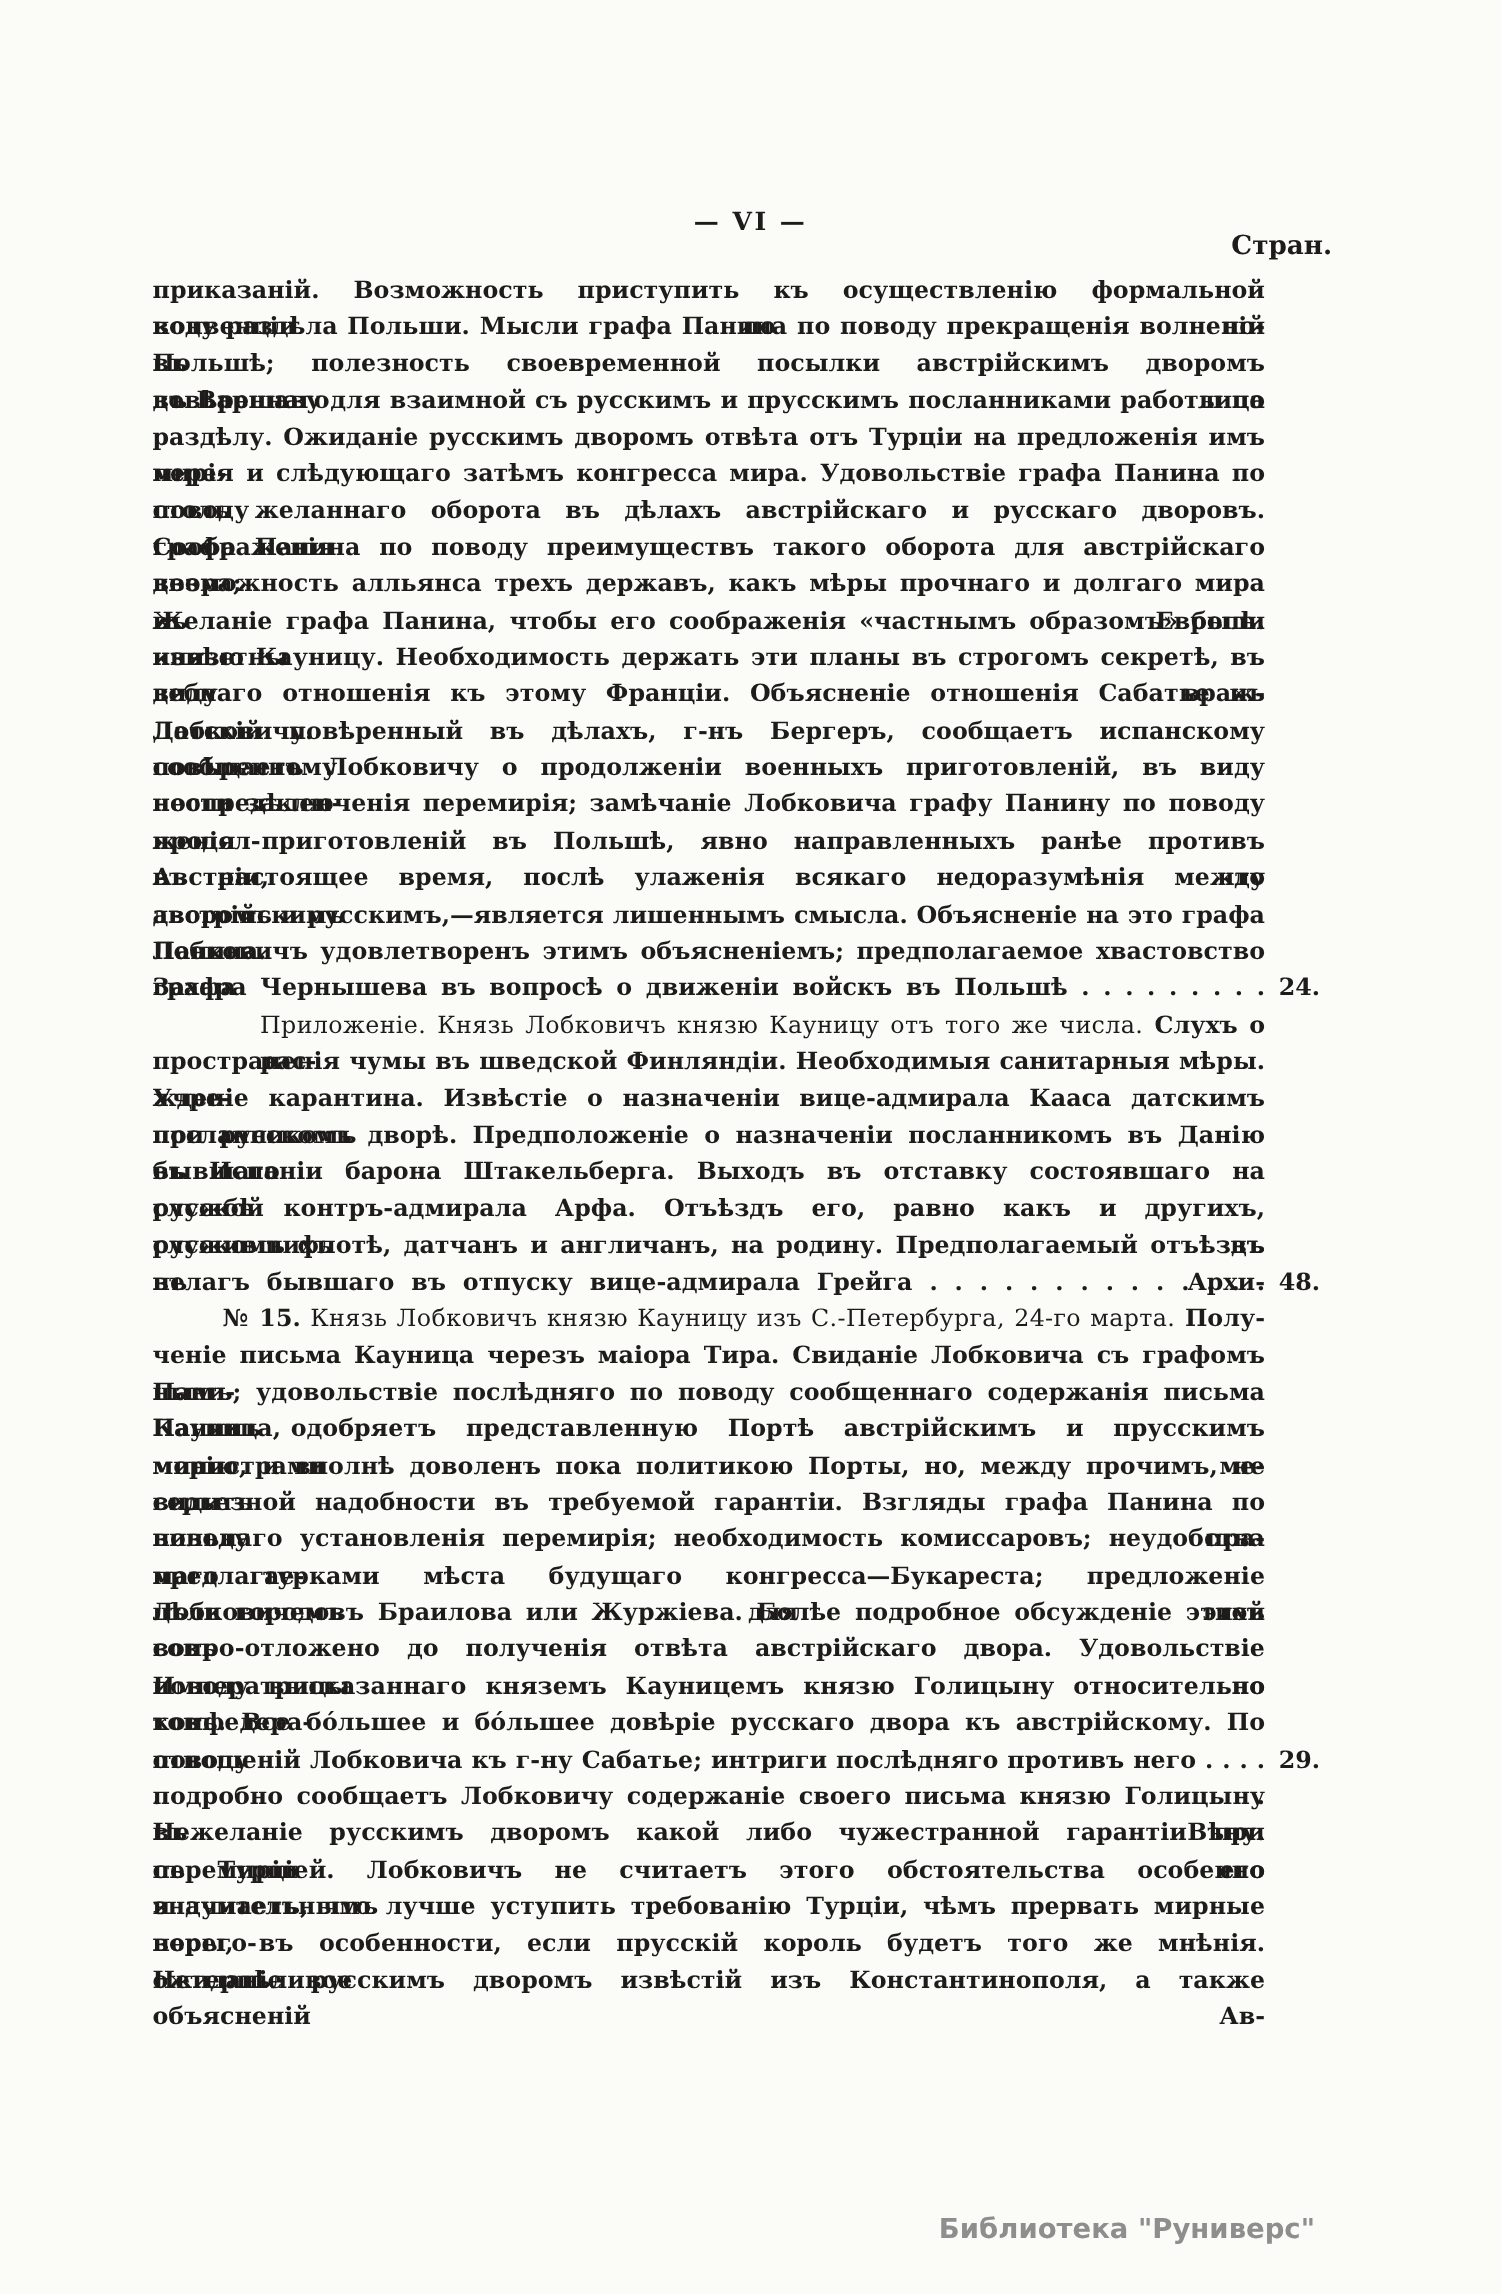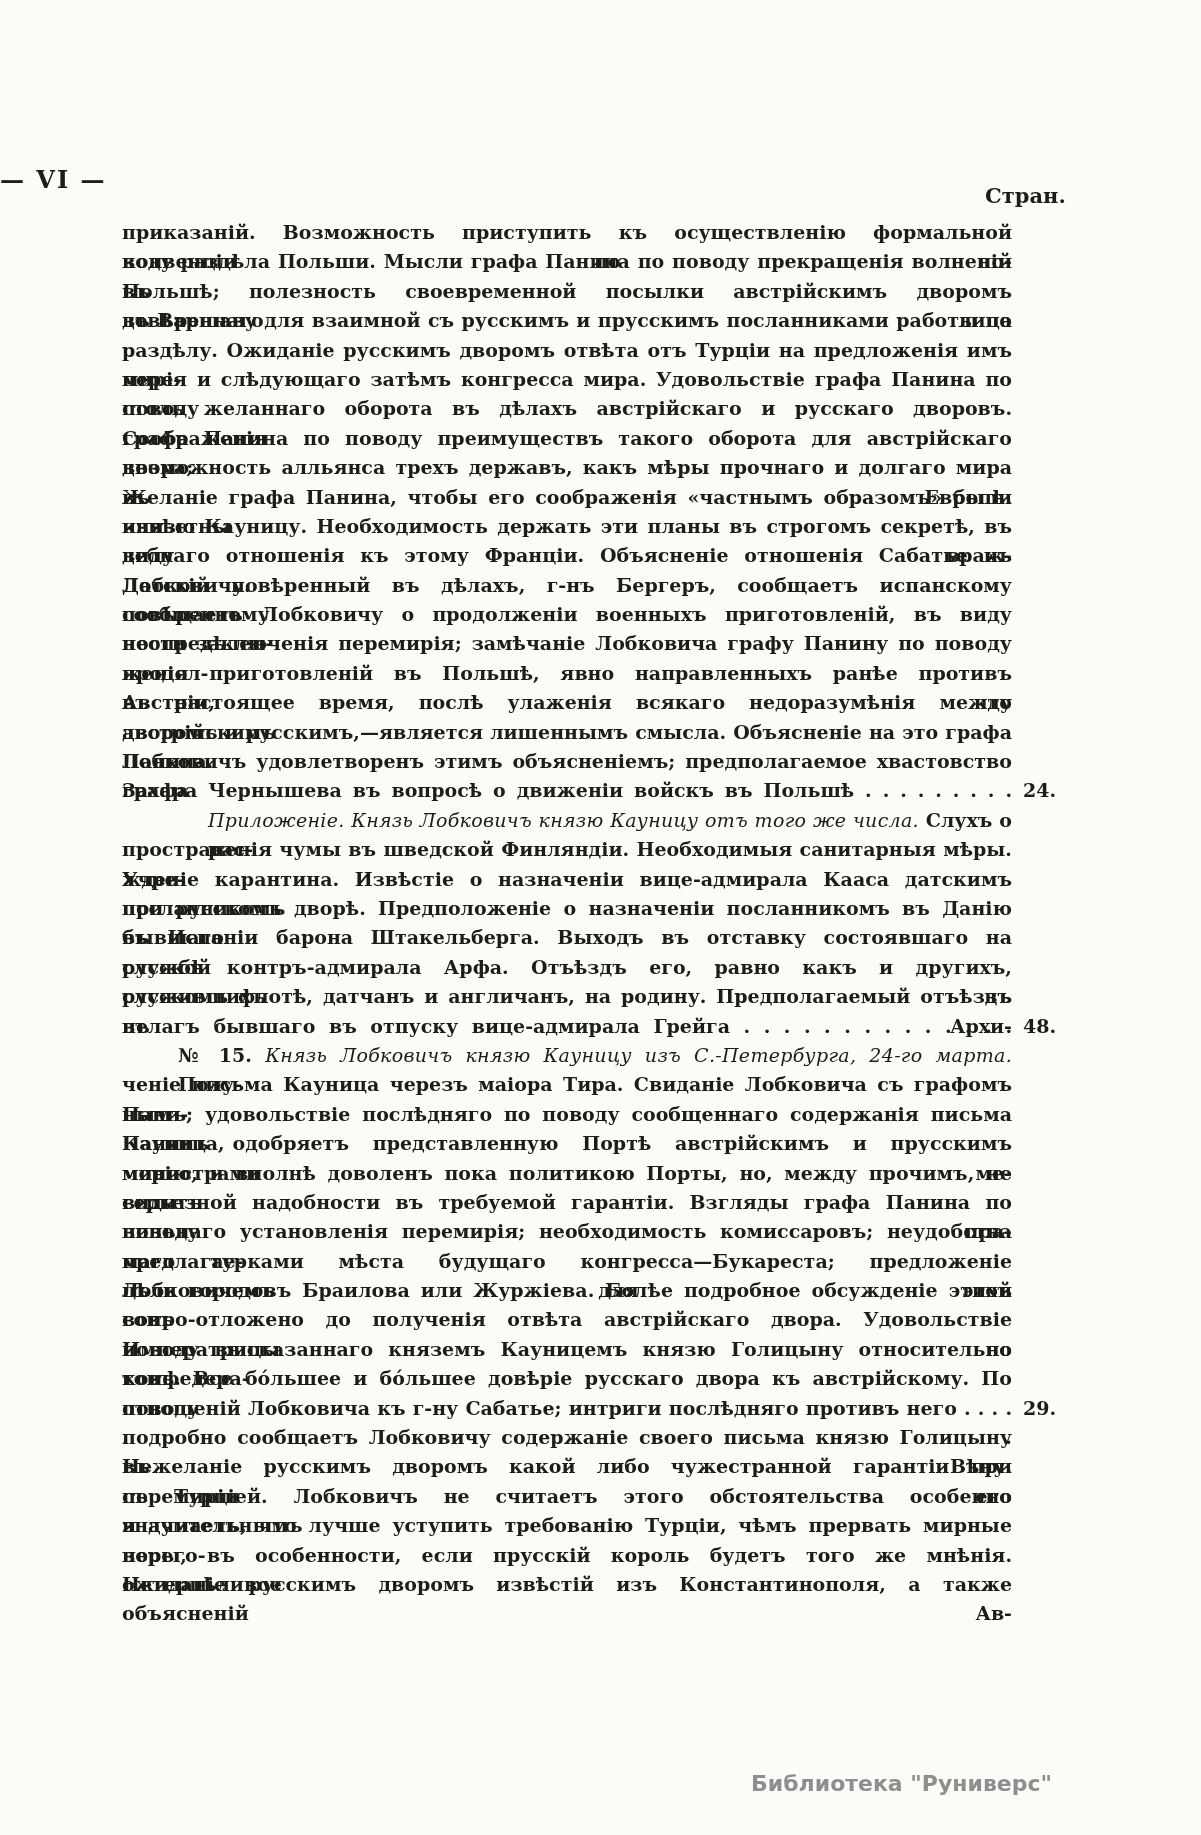--- a/index.html
+++ b/index.html
@@ -12,40 +12,40 @@
     width:1201px;height:1835px;
     background:var(--paper);
     font-family:"DejaVu Serif","Liberation Serif",serif;
     color:var(--ink);
     position:relative;
     overflow:hidden;
   }
   .page{position:absolute;inset:0;}
   .folio{
     position:absolute;top:165px;left:0;width:1201px;
-    text-align:left;
-    font-size:24px;font-weight:bold;letter-spacing:2px;
+    text-align:center;
+    font-size:20px;font-weight:bold;letter-spacing:2px;
   }
   .col-label{
     position:absolute;top:183px;left:985px;width:90px;
     font-size:21px;font-weight:bold;
   }
   .text-block{
     position:absolute;top:218px;left:122px;width:890px;
   }
   .line{
     position:relative;
     height:29.4px;line-height:29.4px;
     font-size:19px;font-weight:bold;
     text-align:justify;text-align-last:justify;
     white-space:normal;
     overflow:visible;
   }
   .line .seg{font-weight:bold;}
-  .line .seg.italic{font-style:italic;font-weight:normal;letter-spacing:0.3px;margin-top:28px;}
+  .line .seg.italic{font-weight:normal;letter-spacing:0.3px;margin-top:28px;}
   .pagenum{
     position:absolute;left:901px;top:0;
     width:70px;text-align:right;
     font-size:19px;font-weight:bold;
     text-align-last:left;
   }
   .watermark{
     position:absolute;top:1771px;left:0;width:1052px;
     text-align:right;
     font-family:"DejaVu Sans","Liberation Sans",sans-serif;

